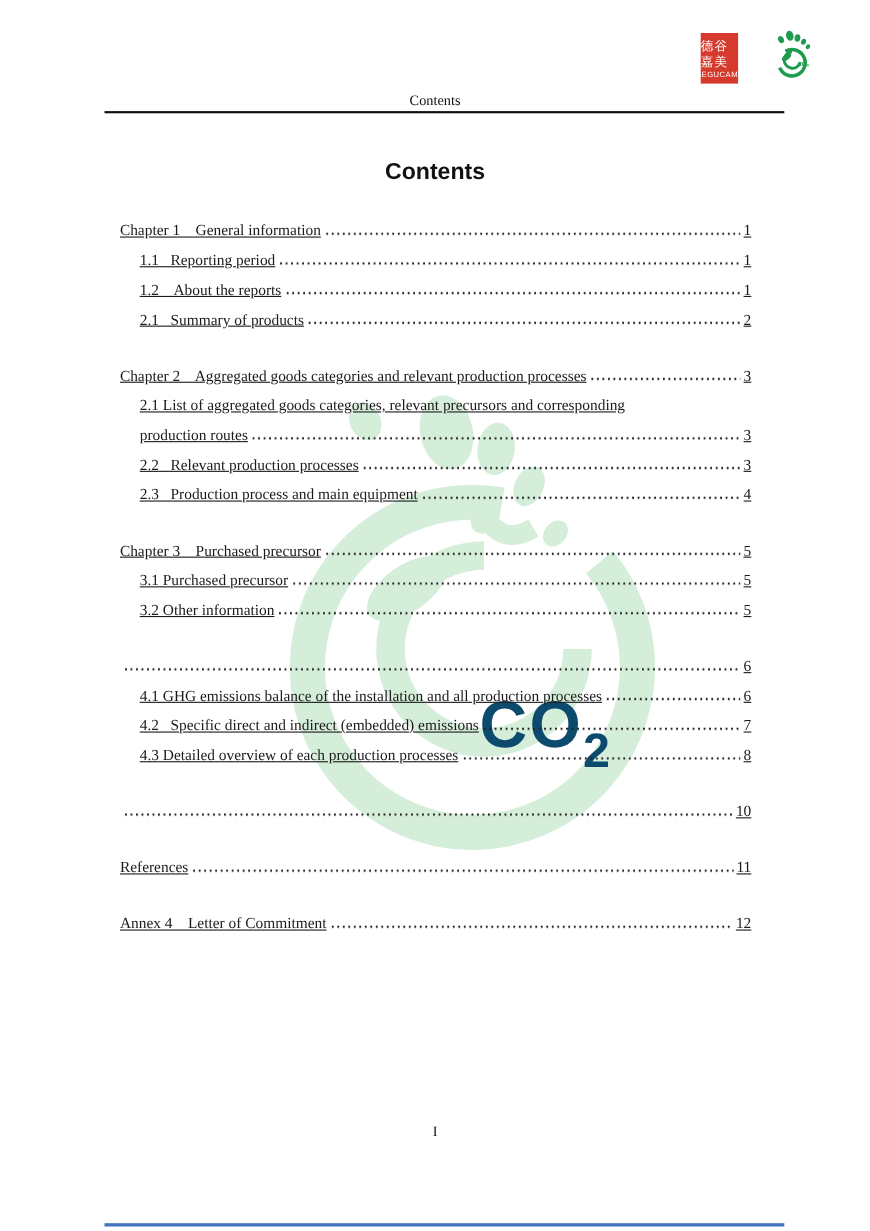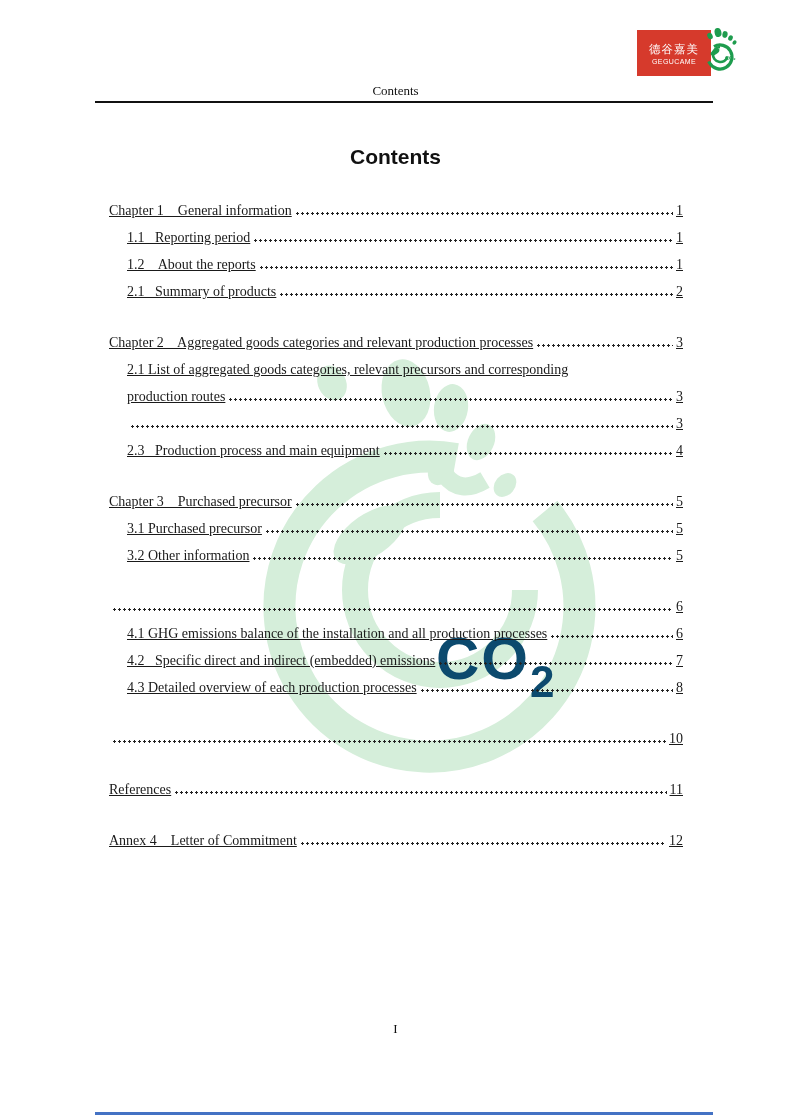--- a/index.html
+++ b/index.html
@@ -13,21 +13,21 @@
     position:absolute; top:83px; left:0; width:100%;
     text-align:center; font-size:13px; color:#111; z-index:2;
   }
   .header-rule {
     position:absolute; top:101px; left:95px; width:618px; height:2px;
     background:#111; z-index:2;
   }
 
   
   .brand-box {
-    position:absolute; left:637px; top:30px; width:74px; height:46px;
+    position:absolute; left:637px; top:30px; width:34px; height:46px;
     display:flex; flex-direction:column; align-items:center; justify-content:center;
     gap:1px; z-index:2;
   }
   .brand-cn { color:#fff; font-family:"Liberation Sans",sans-serif; font-size:11.5px; letter-spacing:1px; }
   .brand-en { color:#fff; font-family:"Liberation Sans",sans-serif; font-size:7px; letter-spacing:0.4px; }
   .footprint-logo { position:absolute; left:701px; top:26px; z-index:2; }
 
   
   .doc-title {
     position:absolute; top:145px; left:0; width:100%;
@@ -147,20 +147,21 @@
       <div class="toc-row level1">
       <span class="toc-label">2.1 List of aggregated goods categories, relevant precursors and corresponding</span>
 
     </div>
       <div class="toc-row level1">
       <span class="toc-label">production routes</span>
       <span class="toc-leader"></span>
       <span class="toc-page">3</span>
     </div>
       <div class="toc-row level1">
+      <span class="toc-label">2.2   Relevant production processes</span>
       <span class="toc-leader"></span>
       <span class="toc-page">3</span>
     </div>
       <div class="toc-row level1">
       <span class="toc-label">2.3   Production process and main equipment</span>
       <span class="toc-leader"></span>
       <span class="toc-page">4</span>
     </div>
       <div class="toc-row level0 group-gap">
       <span class="toc-label">Chapter 3    Purchased precursor</span>

